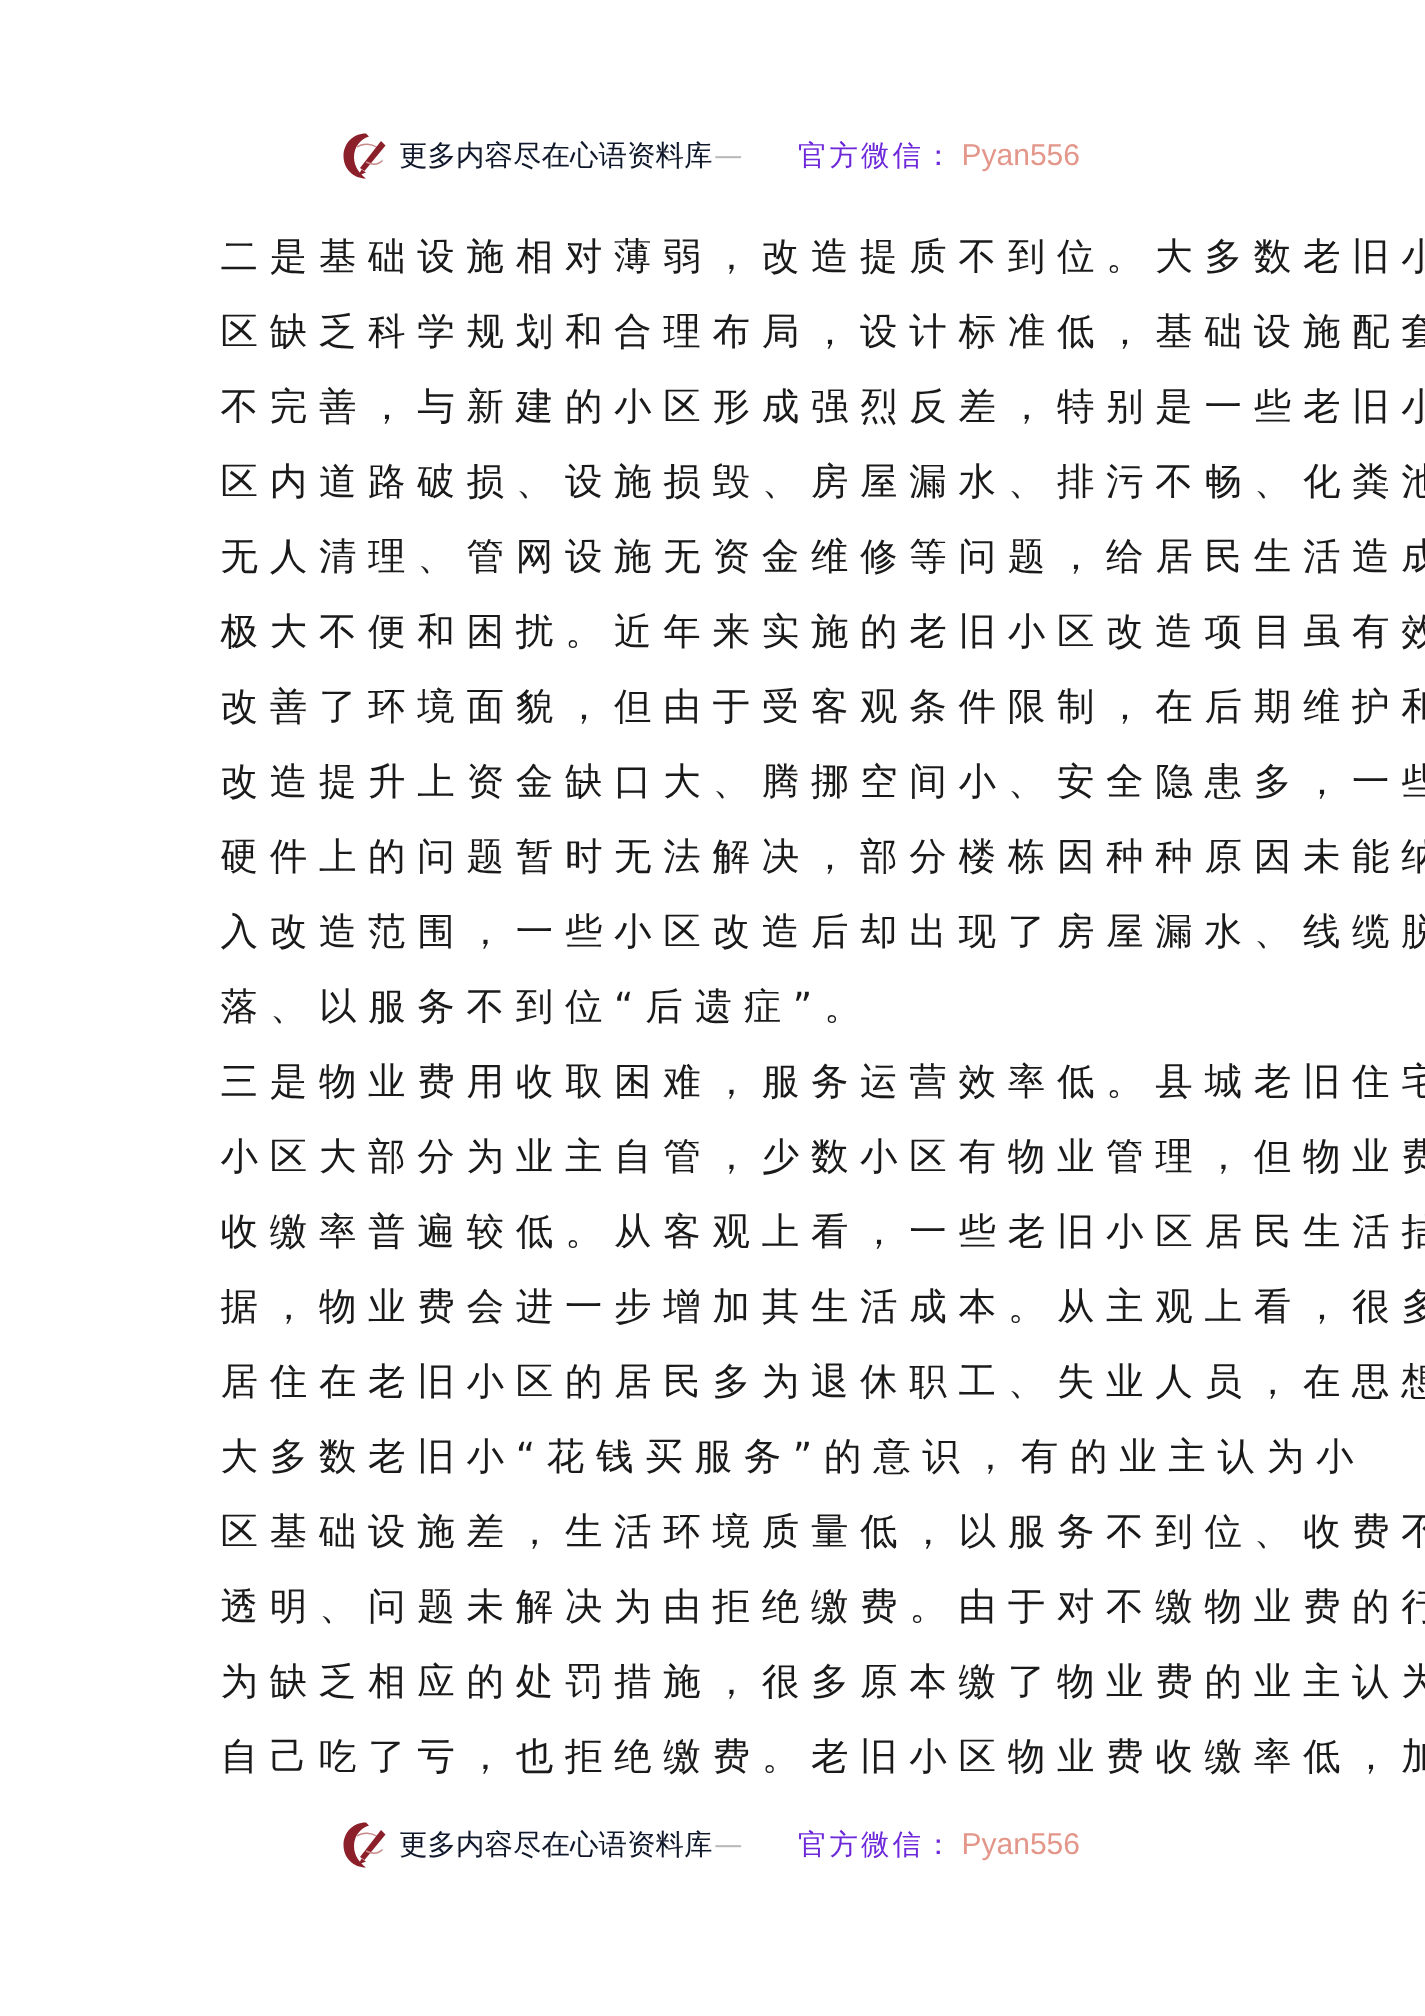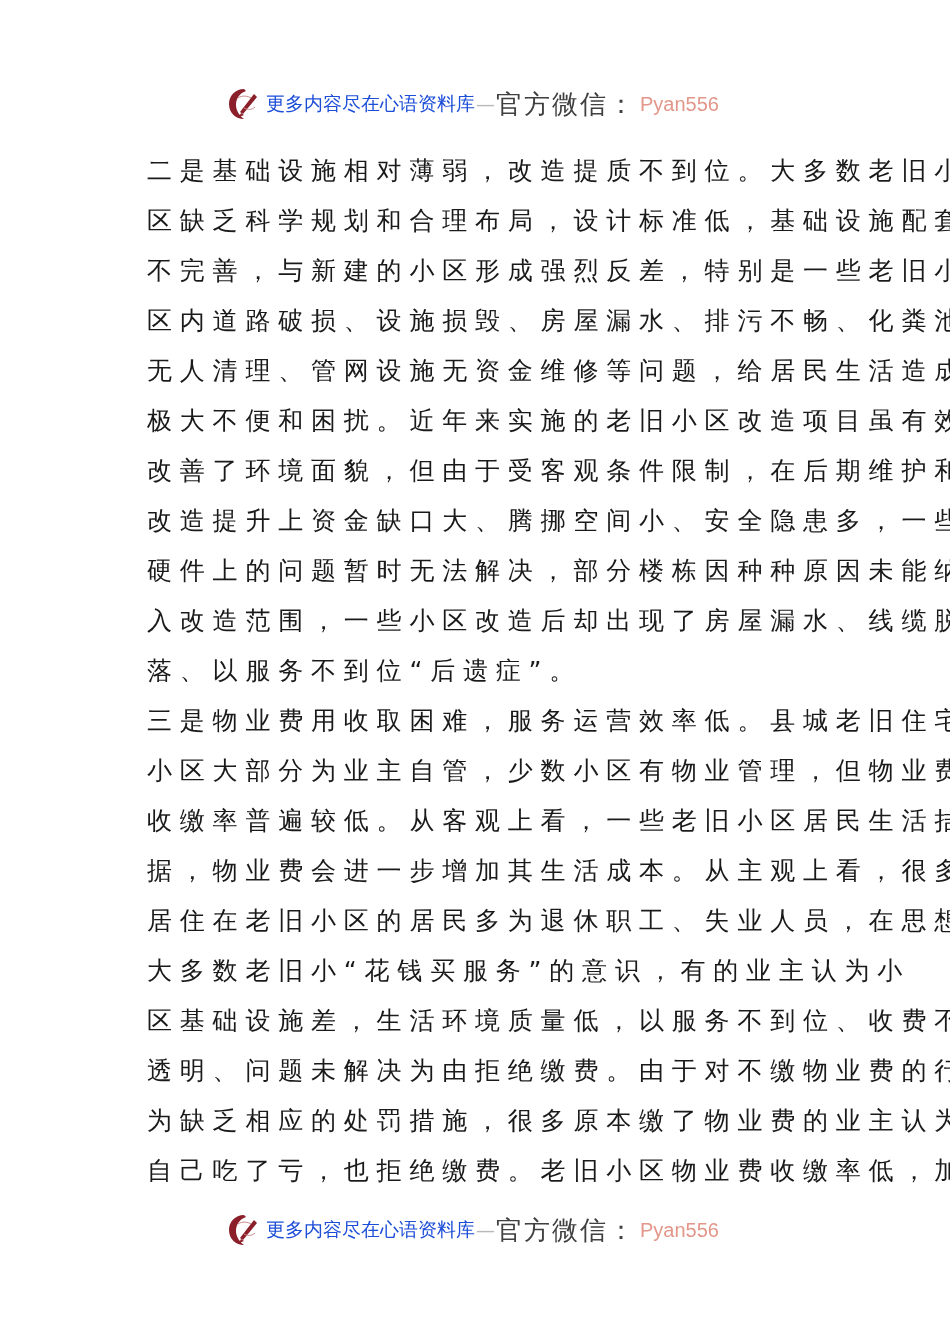--- a/index.html
+++ b/index.html
@@ -25,34 +25,35 @@
     .watermark.top { top: 84px; }
     .watermark.bottom { top: 1210px; }
     .logo {
       width: 36px;
       height: 36px;
       margin-right: 4px;
       flex: 0 0 auto;
     }
     .wm-site {
       font-family: "DejaVu Serif", "Liberation Serif", serif;
-      color: #1d4ed8;
+      color: #0f172a;
       font-size: 19px;
       letter-spacing: 0px;
     }
     .wm-dash {
       color: #b8b8b8;
       font-size: 19px;
       margin: 0 1px;
     }
     .wm-label {
       font-family: "DejaVu Serif", "Liberation Serif", serif;
-      color: #404040;
-      font-size: 26px;
+      color: #6d28d9;
+      font-size: 19px;
       letter-spacing: 2px;
+      margin-left: 36px;
     }
     .wm-id {
       font-family: "Liberation Sans", sans-serif;
       color: #e3968a;
       font-size: 20px;
       margin-left: 4px;
     }
     .content {
       position: absolute;
       left: 147px;

